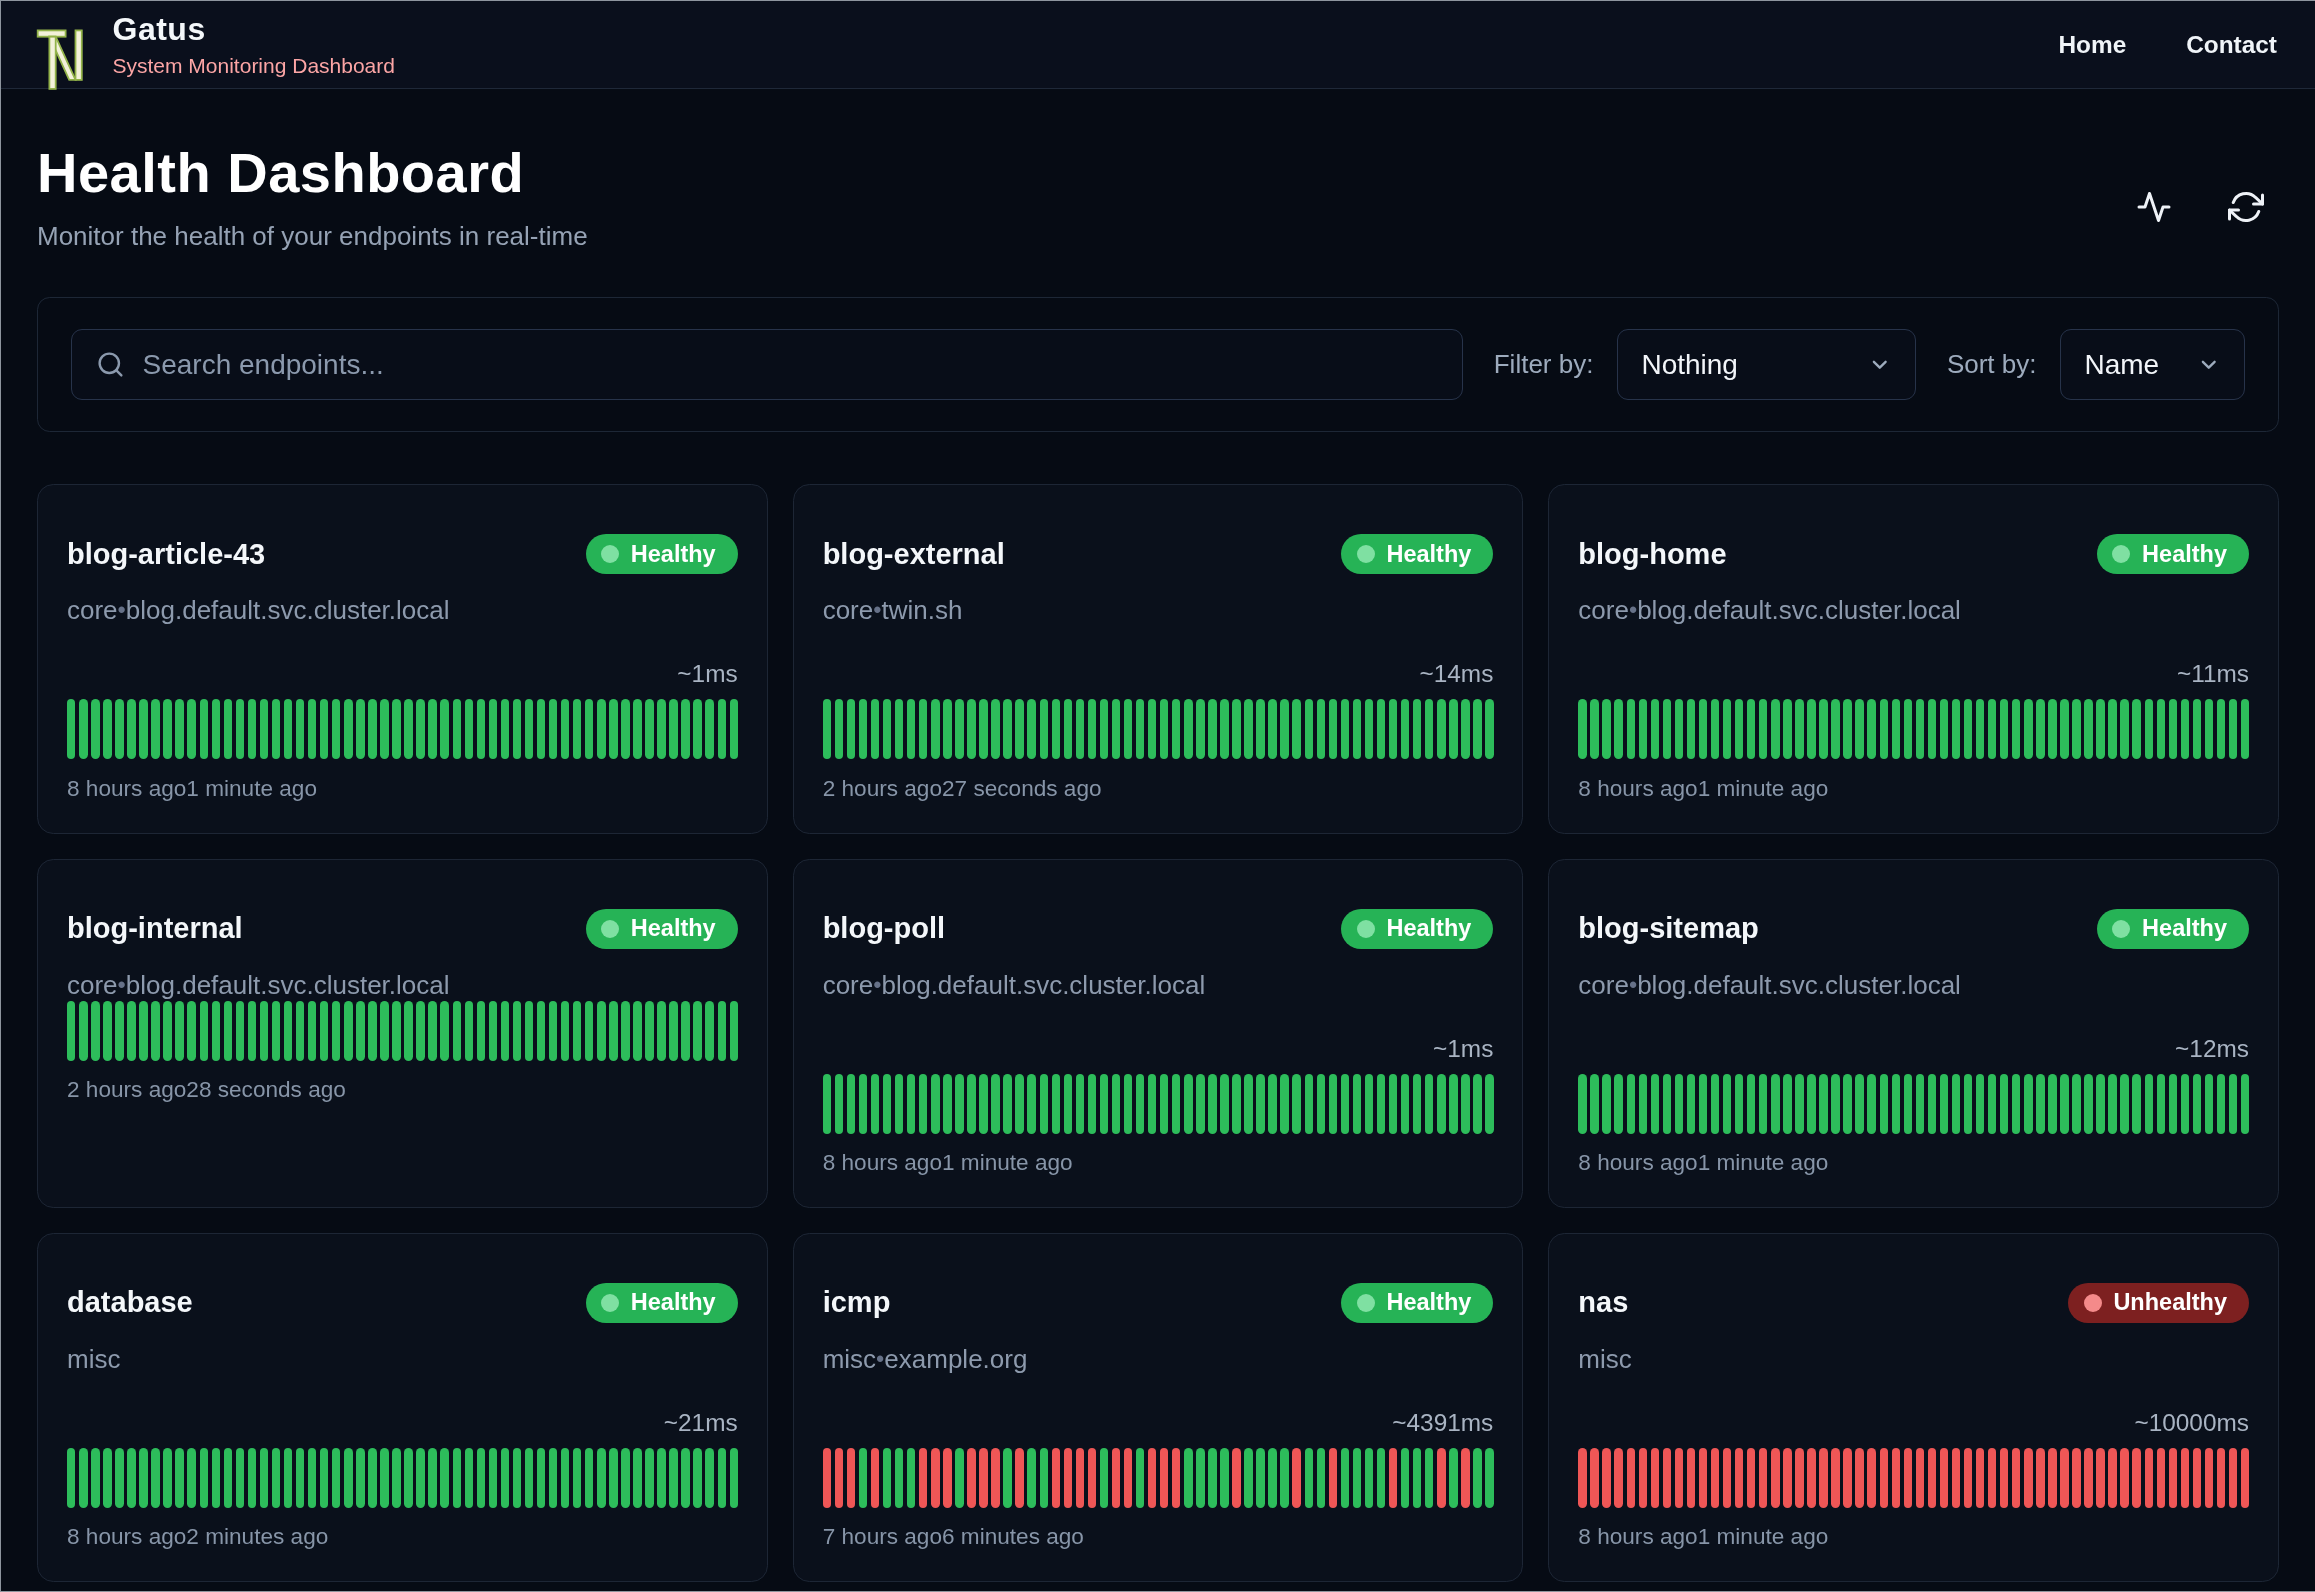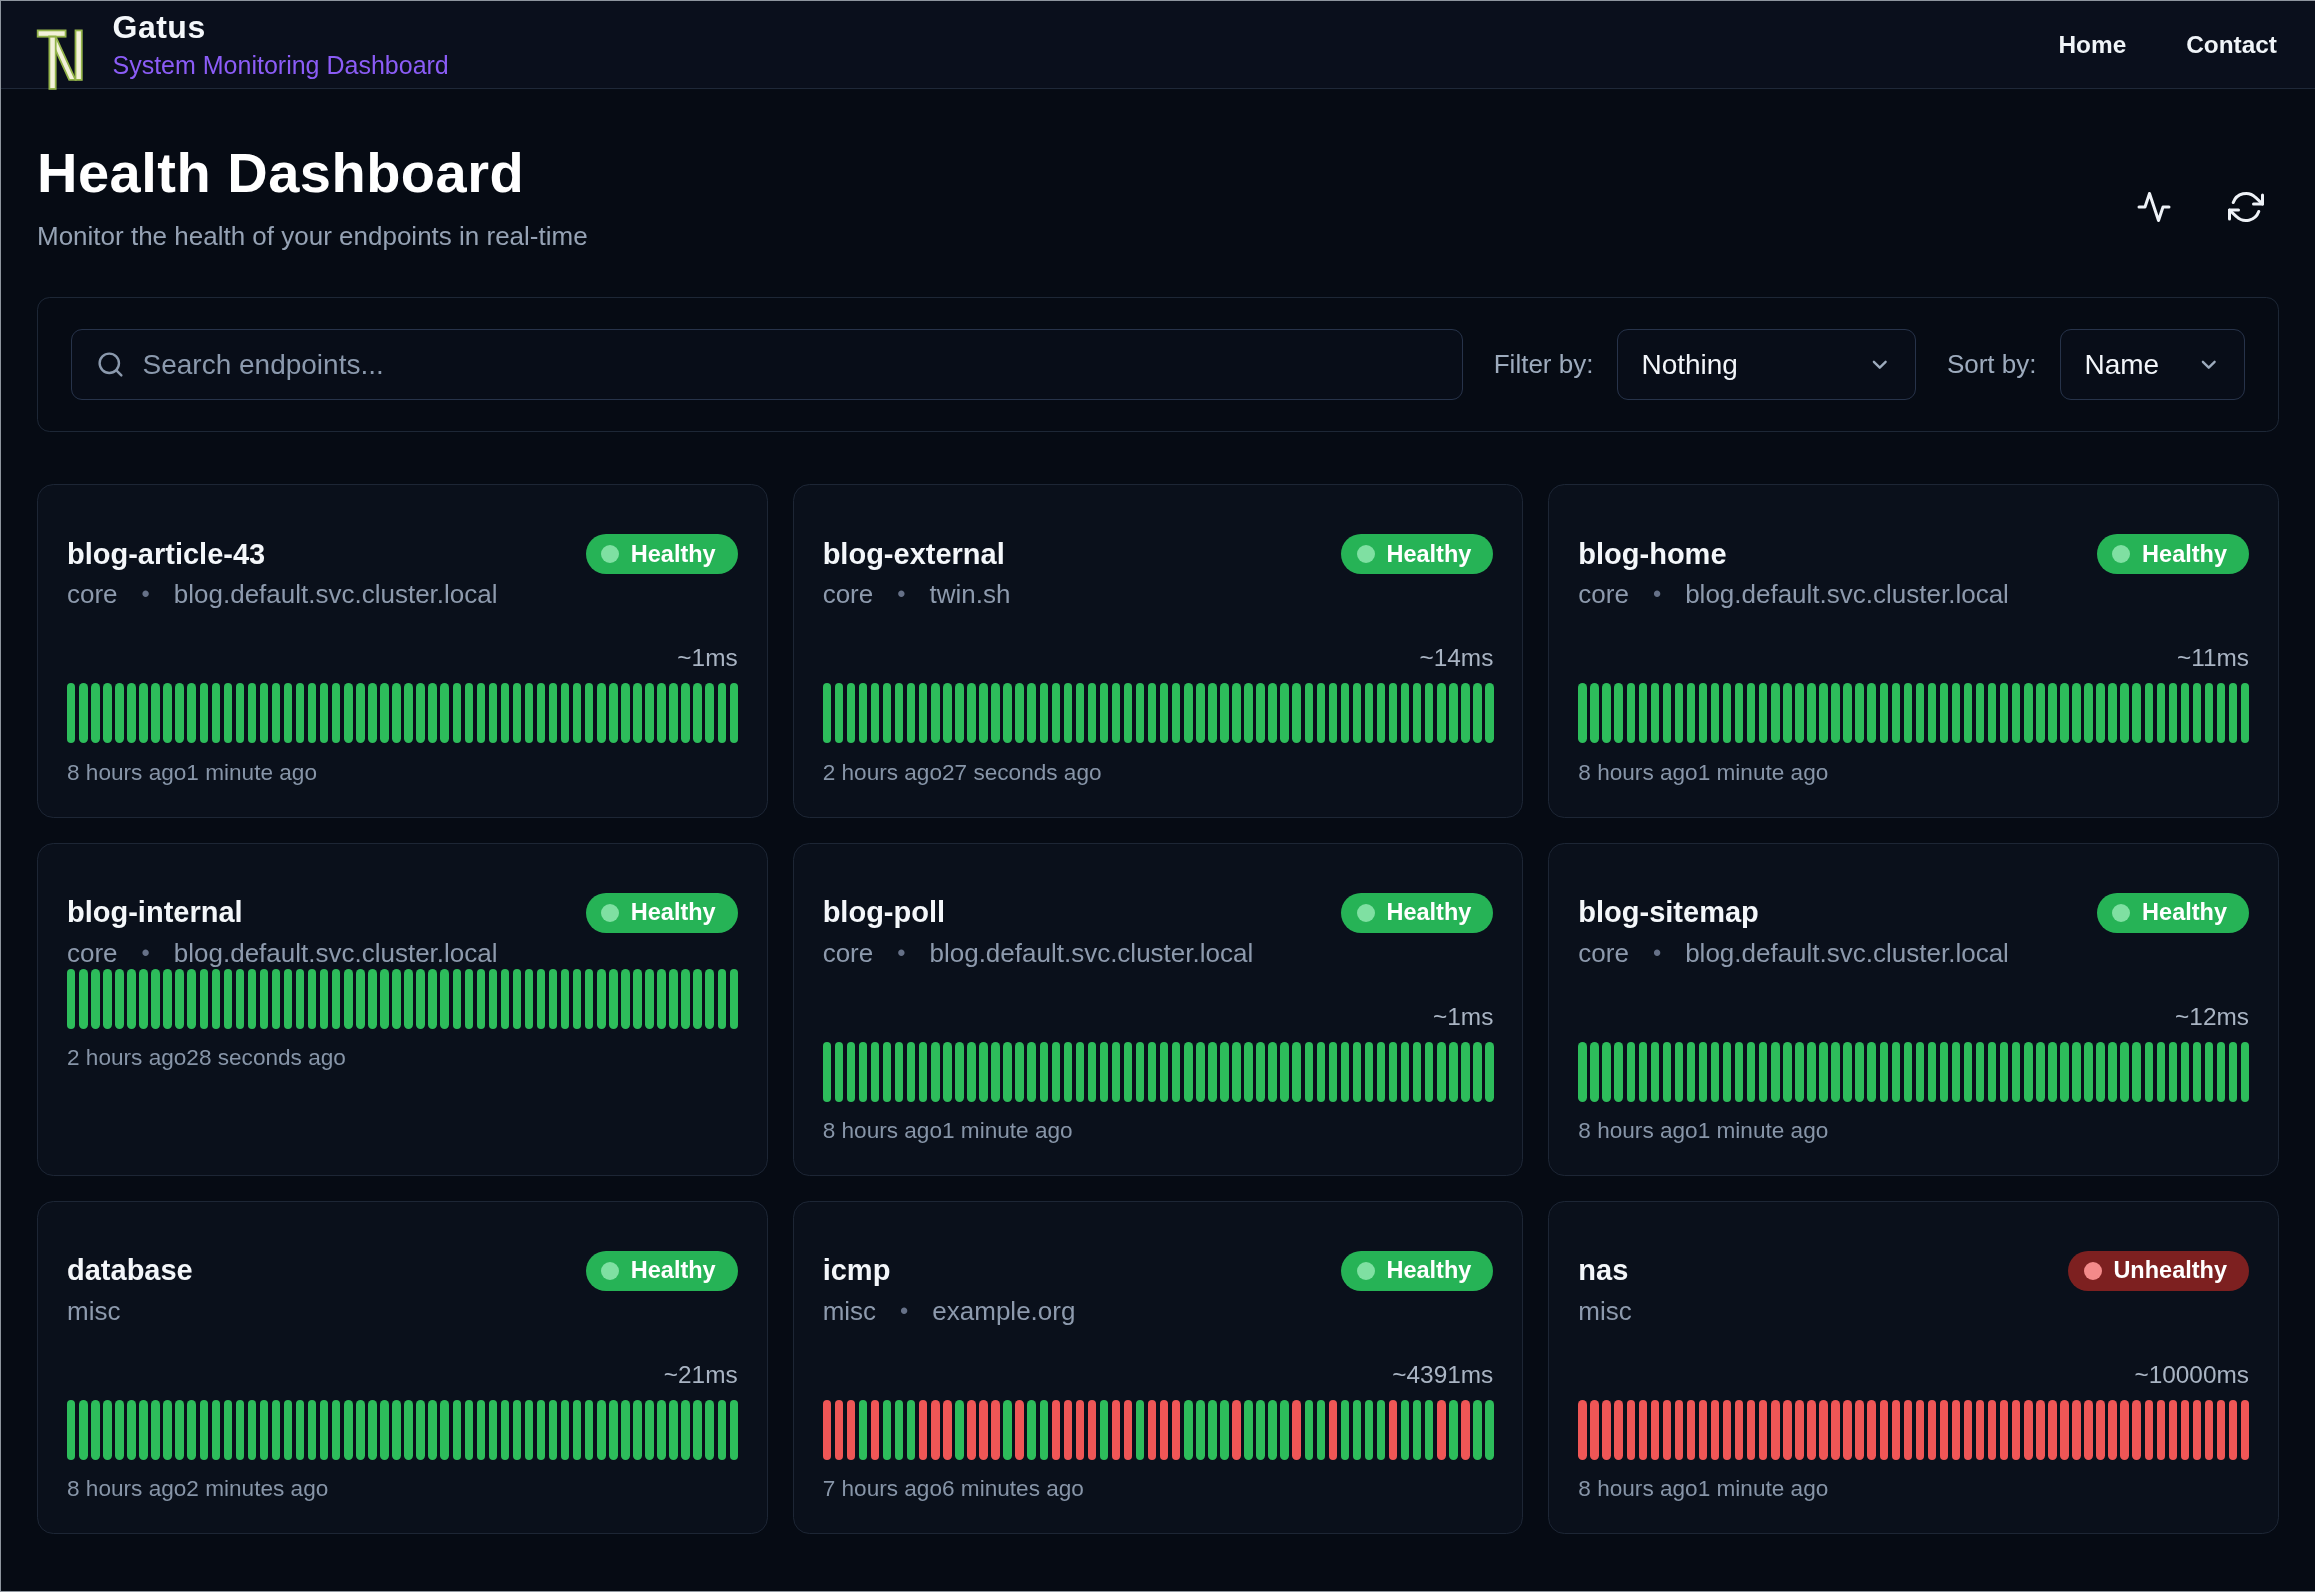--- a/index.html
+++ b/index.html
@@ -15,21 +15,21 @@
   .app-header {
     height:88px;
     display:flex; align-items:center; justify-content:space-between;
     padding:0 38px 0 34px;
     background:#0a0f1c;
     border-bottom:0.9px solid #1f2838;
   }
   .brand { display:flex; align-items:center; gap:23.5px; }
   .brand-logo { width:54px; height:65px; margin-top:23.5px; overflow:visible; }
   .brand-name { font-size:32px; font-weight:bold; color:#f4f7fa; letter-spacing:0.5px; }
-  .brand-tagline { font-size:25px; color:#8b5cf6; margin-top:5.4px; }
+  .brand-tagline { font-size:21px; color:#fca5a5; margin-top:5.4px; }
   .main-nav { display:flex; gap:60px; }
   .main-nav a { color:#f0f4f8; font-size:24.4px; font-weight:bold; text-decoration:none; cursor:pointer; }
   
   main { padding:0 36px; }
   .page-head { display:flex; justify-content:space-between; align-items:flex-end; margin-top:51px; }
   .page-title { font-size:56px; font-weight:bold; color:#ffffff; letter-spacing:0.5px; }
   .page-subtitle { font-size:26px; color:#95a2b4; margin-top:16.3px; }
   .page-actions { display:flex; gap:52px; padding-bottom:23.5px; padding-right:12.7px; }
   .icon-btn { background:none; border:none; cursor:pointer; width:40px; height:40px; }
   .icon-btn svg { width:36px; height:36px; stroke:#eef2f7; stroke-width:2; fill:none;
@@ -83,21 +83,21 @@
   .badge {
     display:inline-flex; align-items:center; gap:11.8px;
     height:40px; border-radius:22px; padding:0 22px 0 15.4px;
     font-size:23.5px; font-weight:bold; color:#ffffff; white-space:nowrap;
   }
   .badge .dot { width:18px; height:18px; border-radius:50%; }
   .badge.healthy   { background:var(--badge-healthy); }
   .badge.healthy .dot { background:var(--dot-healthy); }
   .badge.unhealthy { background:var(--badge-unhealthy); }
   .badge.unhealthy .dot { background:var(--dot-unhealthy); }
-  .card-sub { margin-top:5px; font-size:26px; color:#8d9aad; display:flex; align-items:center; gap:24px; }
+  .card-sub { margin-top:21px; font-size:26px; color:#8d9aad; display:flex; align-items:center; gap:0; }
   .card-sub .sep { color:#667188; font-size:23.5px; }
   .latency { text-align:right; font-size:24.4px; color:#a9b4c3; margin-top:34px; margin-bottom:11px; }
   .bars { display:flex; gap:3.6px; height:60px; align-items:stretch; }
   .bar { flex:1; border-radius:5.4px; }
   .bar.up   { background:var(--up); }
   .bar.down { background:var(--down); }
   .card-foot { display:flex; margin-top:16.3px;
                font-size:22.6px; color:#8795a8; }
 </style>
 </head>

